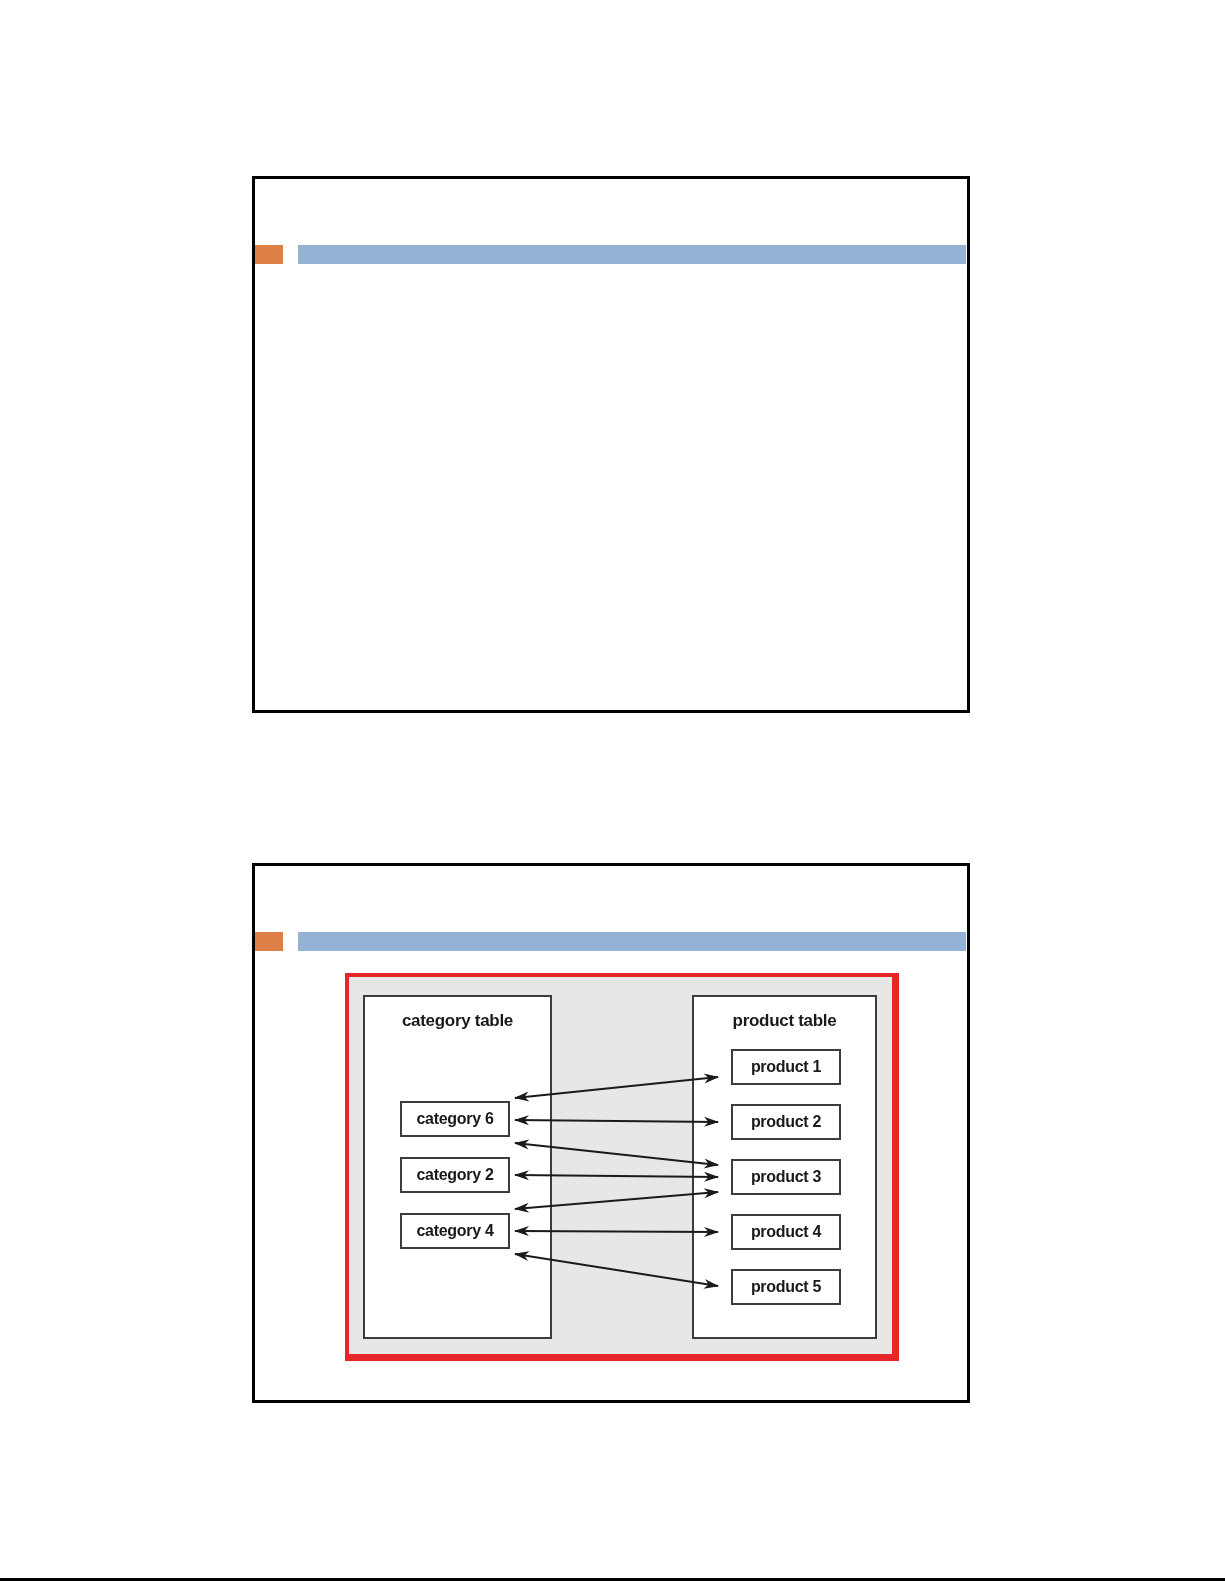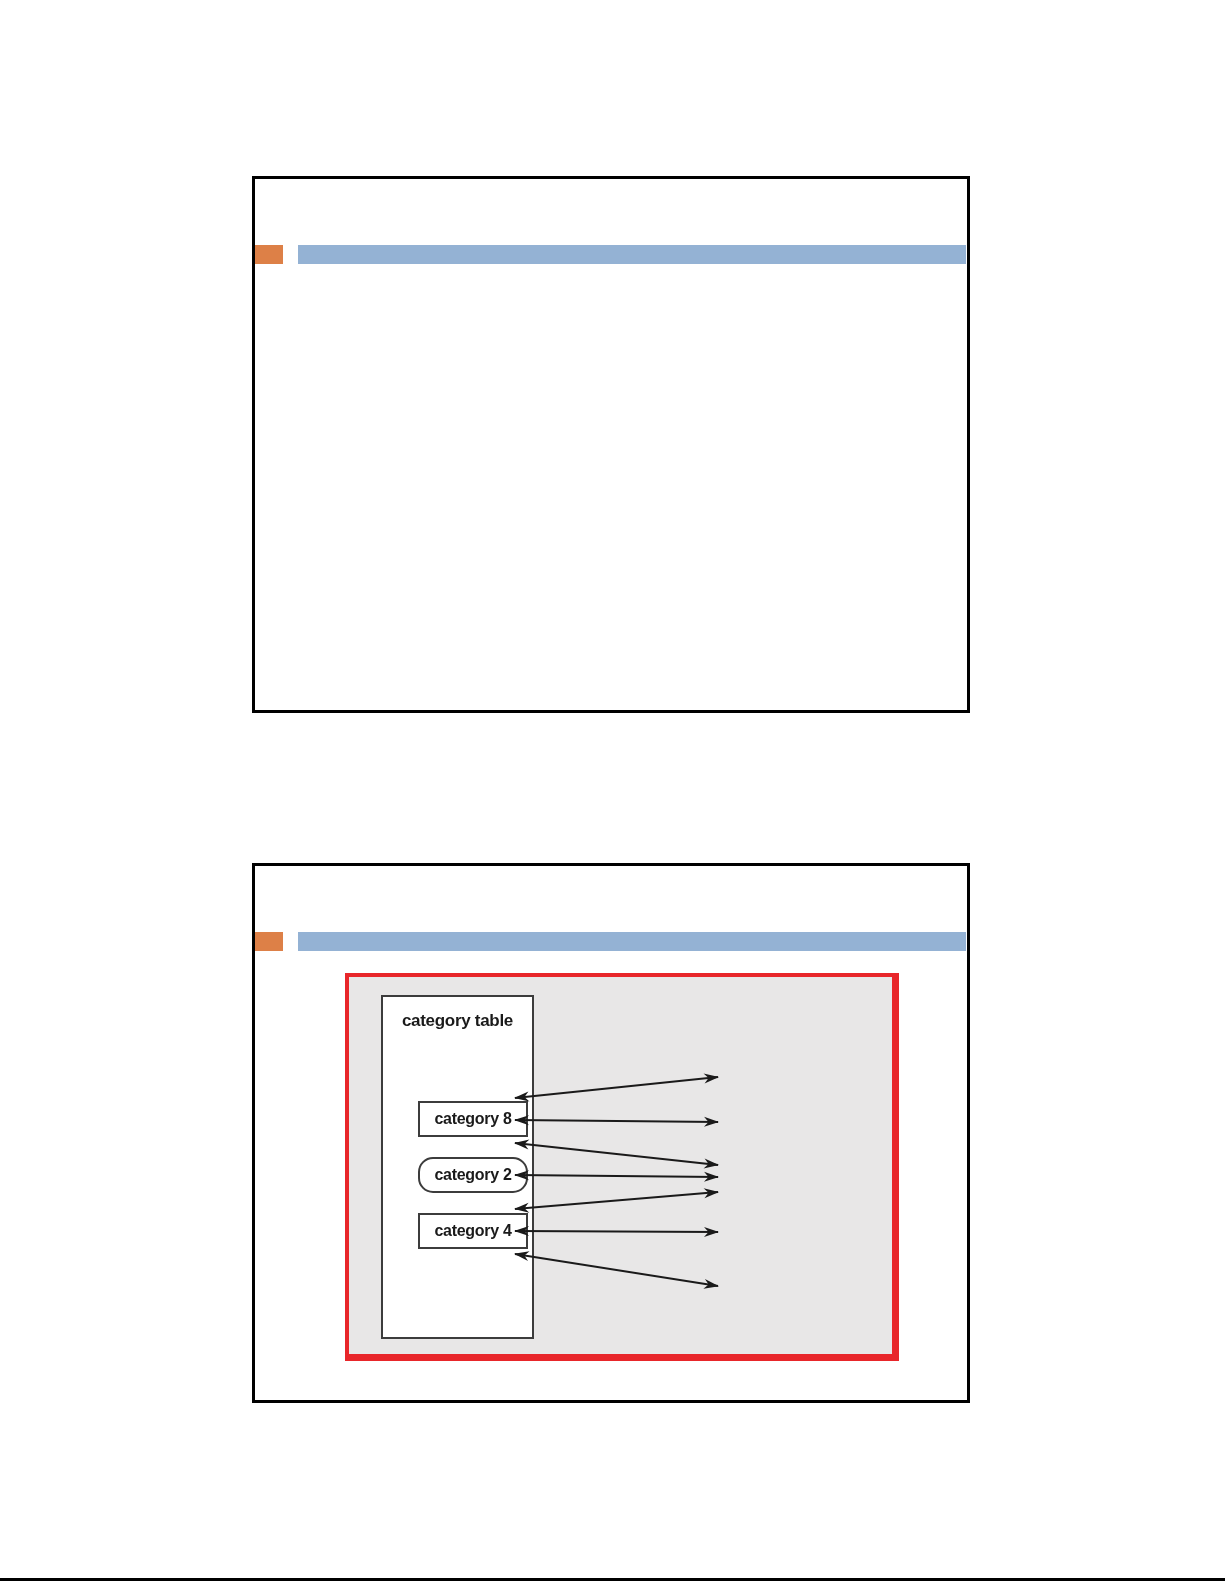--- a/index.html
+++ b/index.html
@@ -44,41 +44,41 @@
     background:var(--diagram-bg);
     border:4px solid var(--red);
     box-shadow:inset -3px -3px 0 var(--red);
   }
   .table-box{
     position:absolute;
     top:18px;height:344px;
     background:#ffffff;
     border:2px solid var(--box-border);
   }
-  .category-table{left:32px;width:153px;}
+  .category-table{left:14px;width:189px;}
   .product-table{left:343px;width:185px;}
   .table-title{
     position:absolute;top:14px;left:0;right:0;
     text-align:center;
     font-weight:bold;font-size:17px;letter-spacing:-0.3px;
     color:var(--ink);
   }
   .item-box{
     position:absolute;
     width:110px;height:36px;
     background:#ffffff;
     border:2px solid var(--box-border);
     text-align:center;
     line-height:32px;
     font-weight:bold;font-size:16px;letter-spacing:-0.3px;
     color:var(--ink);
   }
   .category-table .item-box{left:35px;}
   .product-table .item-box{left:37px;}
-  .cat-1{top:104px;} .cat-2{top:160px;border-radius:15px;} .cat-3{top:216px;}
+  .cat-1{top:104px;} .cat-2{top:160px;} .cat-3{top:216px;}
   .prod-1{top:52px;} .prod-2{top:107px;} .prod-3{top:162px;}
   .prod-4{top:217px;} .prod-5{top:272px;}
   .arrows{
     position:absolute;left:0;top:0;
     width:546px;height:380px;
     pointer-events:none;
   }
   .arrows line{stroke:var(--ink);stroke-width:2;}
   .bottom-rule{
     position:absolute;
@@ -97,25 +97,33 @@
   </section>
 
   <section class="slide slide-2">
     <div class="orange-block"></div>
     <div class="blue-bar"></div>
 
     <div class="diagram">
 
       <div class="table-box category-table">
         <div class="table-title">category table</div>
-        <div class="item-box cat-1">category 8</div>
+        <div class="item-box cat-1">category 6</div>
         <div class="item-box cat-2">category 2</div>
         <div class="item-box cat-3">category 4</div>
       </div>
 
+      <div class="table-box product-table">
+        <div class="table-title">product table</div>
+        <div class="item-box prod-1">product 1</div>
+        <div class="item-box prod-2">product 2</div>
+        <div class="item-box prod-3">product 3</div>
+        <div class="item-box prod-4">product 4</div>
+        <div class="item-box prod-5">product 5</div>
+      </div>
 
       <svg class="arrows" viewBox="0 0 546 380">
         <defs>
           <marker id="arrowhead" markerUnits="userSpaceOnUse" markerWidth="18" markerHeight="14" refX="15" refY="6" orient="auto-start-reverse">
             <path d="M1,1 L16,6 L1,11 L5.5,6 Z" fill="#1a1a1a"></path>
           </marker>
         </defs>
         <line x1="166" y1="121" x2="369" y2="100" marker-start="url(#arrowhead)" marker-end="url(#arrowhead)"></line>
         <line x1="166" y1="143" x2="369" y2="145" marker-start="url(#arrowhead)" marker-end="url(#arrowhead)"></line>
         <line x1="166" y1="166" x2="369" y2="188" marker-start="url(#arrowhead)" marker-end="url(#arrowhead)"></line>

